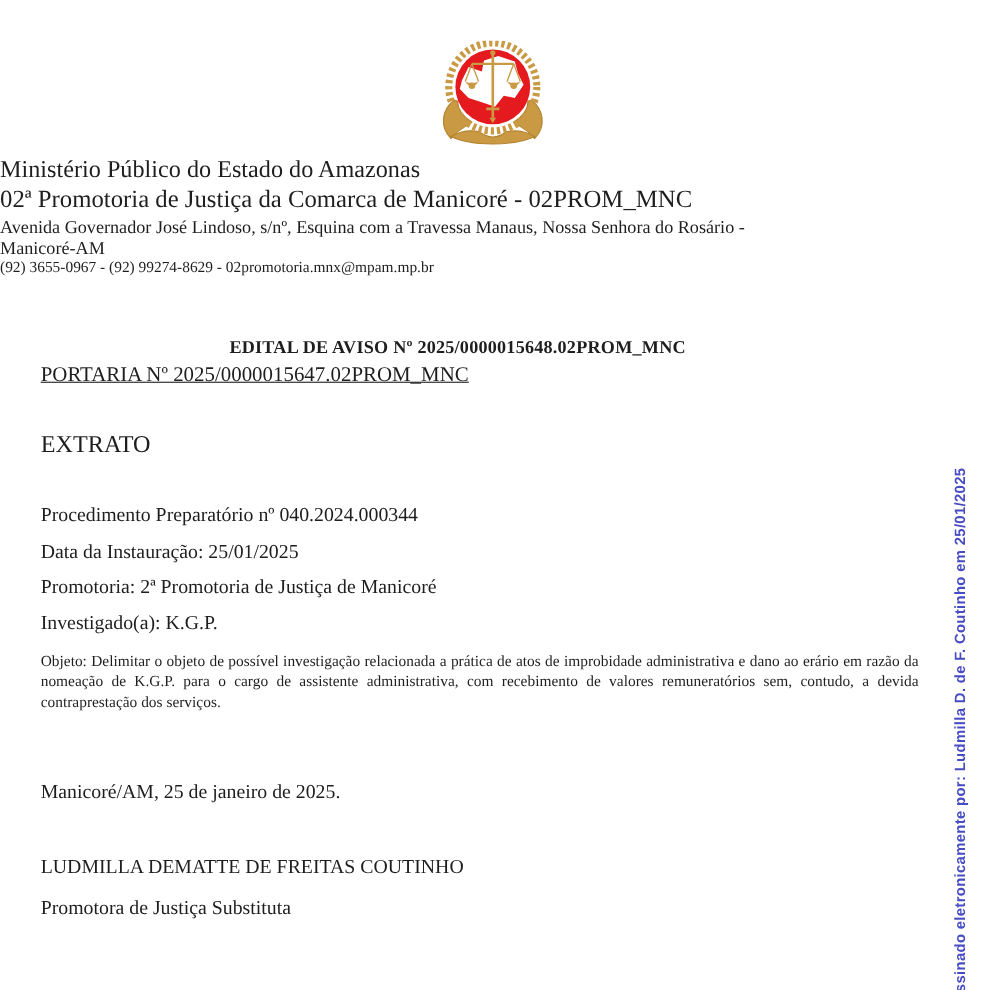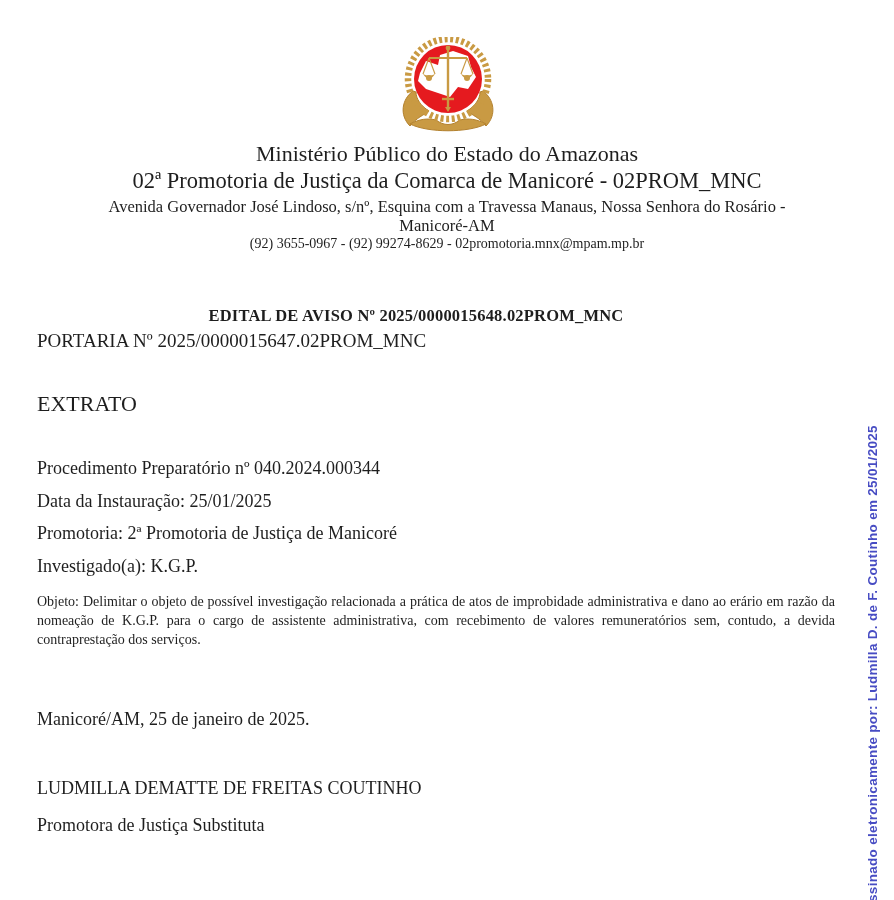--- a/index.html
+++ b/index.html
@@ -1,28 +1,28 @@
 <!DOCTYPE html>
 <html><head>
 <meta charset="utf-8">
 <style>
   html,body { margin:0; padding:0; background:#fff; }
   .page {
     position:relative; width:894px; height:900px; background:#ffffff;
     font-family:"Liberation Serif", serif; color:#1e1e1e; overflow:hidden;
   }
   .abs { position:absolute; }
-  .centered { left:0; width:894px; text-align:center; }
+  .centered { left:0; width:894px; }
   .org-line    { top:141px; font-size:22px; }
   .office-line { top:168px; font-size:22.5px; }
   .addr1 { top:197px; font-size:16.5px; }
   .addr2 { top:216px; font-size:16.5px; }
   .contact { top:236px; font-size:14px; }
   .edital { top:286px; left:0; width:832px; text-align:center; font-size:16.5px; font-weight:bold; letter-spacing:0.2px;margin-top:20px; }
-  .portaria { left:37px; top:330px; font-size:19px; }
+  .portaria { left:37px; top:330px; font-size:19px;text-decoration:underline; }
   .extrato  { left:37px; top:391px; font-size:22px; }
   .bodyline { left:37px; font-size:18px; }
   .l0 { top:458px; } .l1 { top:491px; } .l2 { top:523px; } .l3 { top:556px; }
   .objeto {
     left:37px; top:592px; width:798px; font-size:14px;
     text-align:justify; line-height:19px;
   }
   .dateline { top:709px; }
   .sig-name { top:778px; }
   .sig-role { top:815px;text-align:right; }

